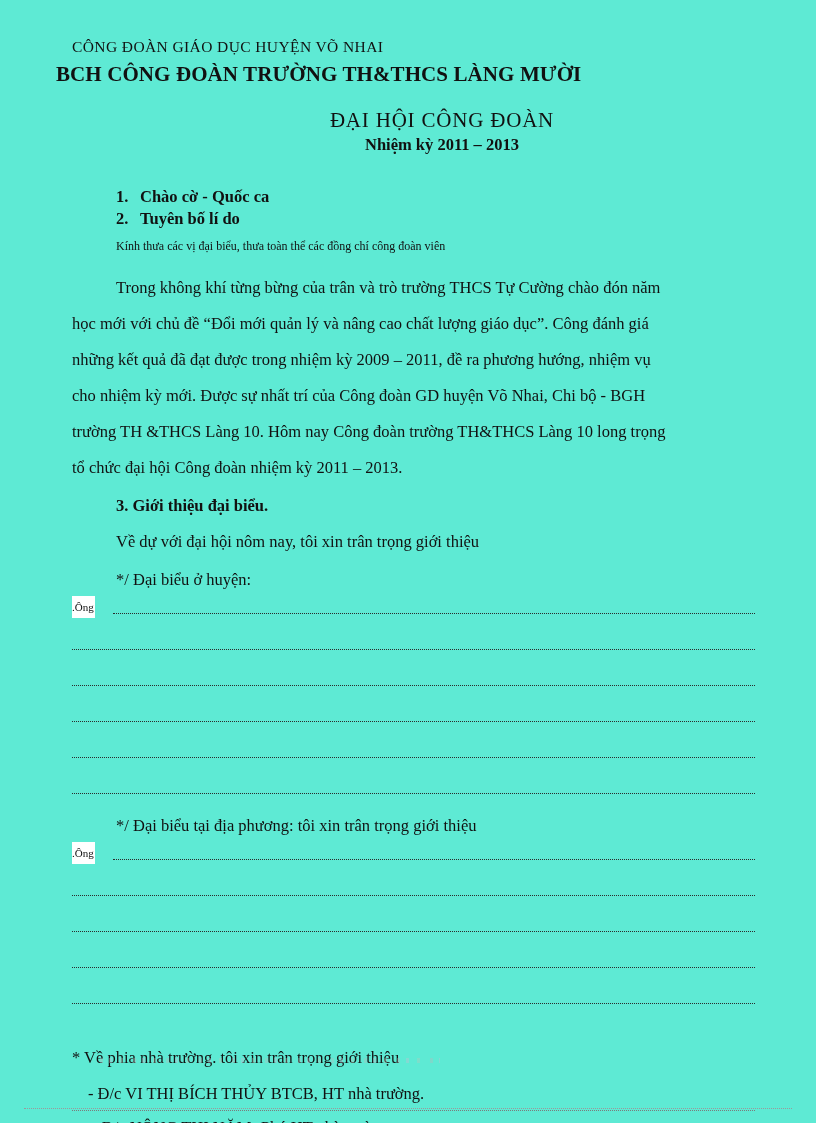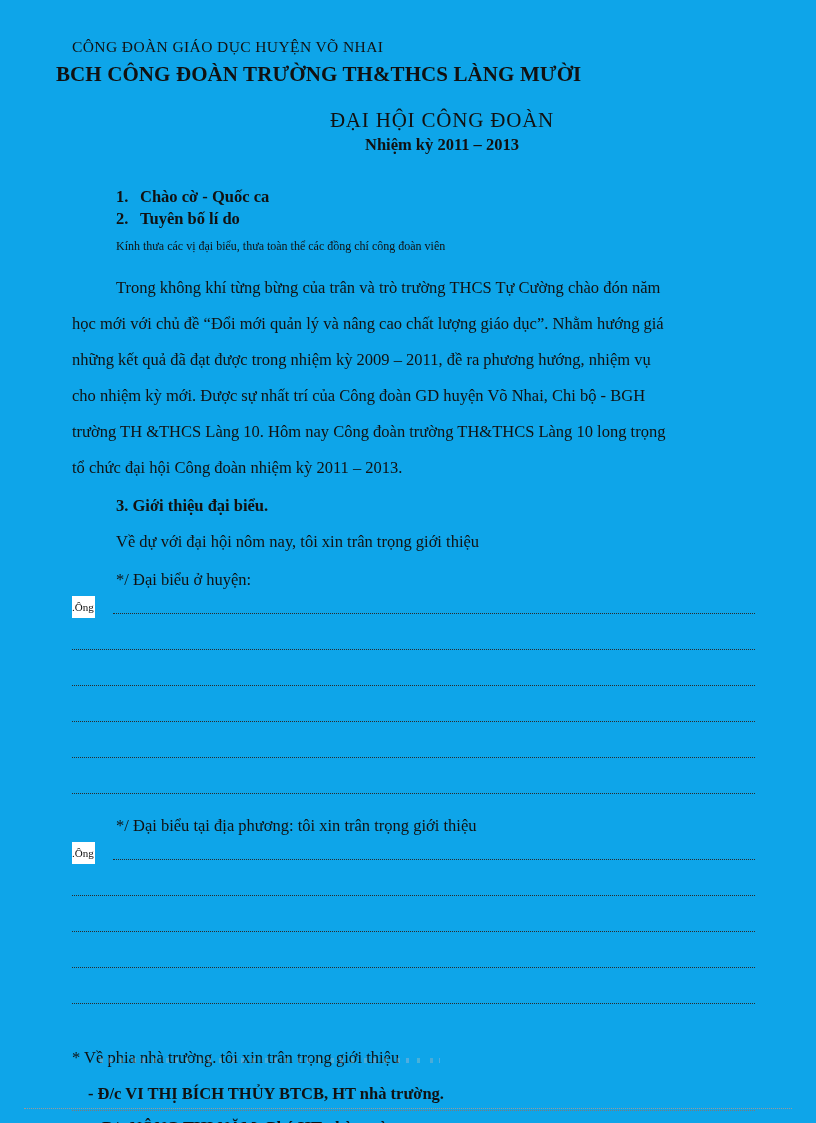--- a/index.html
+++ b/index.html
@@ -4,21 +4,21 @@
 <style>
   html, body {
     margin: 0;
     padding: 0;
     background: #ffffff;
   }
   .page {
     position: relative;
     width: 816px;
     height: 1123px;
-    background: #0ea5e9;
+    background: #5eead4;
     font-family: "Liberation Serif", "DejaVu Serif", serif;
     color: #111111;
     overflow: hidden;
   }
 
   
   .hdr-org {
     position: absolute;
     left: 72px;
     top: 38px;
@@ -141,21 +141,21 @@
   .dotrow.lead-ong .dotline {
     left: 113px;
   }
 
   .tail-line {
     font-size: 16.5px;
     line-height: 20px;
     white-space: nowrap;
   }
   .tail-line.m0 { margin-left: 72px; margin-top: 18px; }
-  .tail-line.m1 { margin-left: 88px; font-weight: bold; }
+  .tail-line.m1 { margin-left: 88px; }
 
   .bottom-rule {
     position: absolute;
     left: 24px;
     right: 24px;
     top: 1108px;
     border-bottom: 1px dotted #9a9a9a;
   }
   .artifact {
     position: absolute;
@@ -193,21 +193,21 @@
     <div class="num-item">
       <span class="num">2.</span>
       <span class="itxt">Tuyên bố lí do</span>
     </div>
 
     <div class="greet">Kính thưa các vị đại biểu, thưa toàn thể các đồng chí công đoàn viên</div>
 
     <div style="height:14px"></div>
 
     <div class="para para-first">Trong không khí từng bừng của trân và trò trường THCS Tự Cường chào đón năm</div>
-    <div class="para"><span>học mới với chủ đề </span><span class="b">“Đổi mới quản lý và nâng cao chất lượng giáo dục”</span><span>. Nhằm hướng giá</span></div>
+    <div class="para"><span>học mới với chủ đề </span><span class="b">“Đổi mới quản lý và nâng cao chất lượng giáo dục”</span><span>. Công đánh giá</span></div>
     <div class="para">những kết quả đã đạt được trong nhiệm kỳ 2009 – 2011, đề ra phương hướng, nhiệm vụ</div>
     <div class="para">cho nhiệm kỳ mới. Được sự nhất trí của Công đoàn GD huyện Võ Nhai, Chi bộ - BGH</div>
     <div class="para">trường TH &amp;THCS Làng 10. Hôm nay Công đoàn trường TH&amp;THCS Làng 10 long trọng</div>
     <div class="para">tổ chức đại hội Công đoàn nhiệm kỳ 2011 – 2013.</div>
 
     <div style="height:10px"></div>
 
     <div class="sec-head">3. Giới thiệu đại biểu.</div>
 
     <div style="height:16px"></div>

